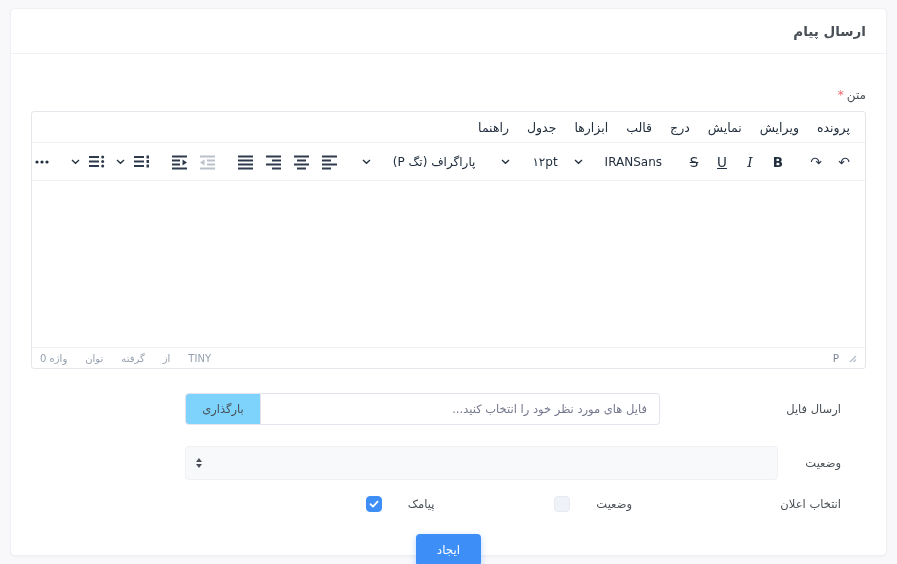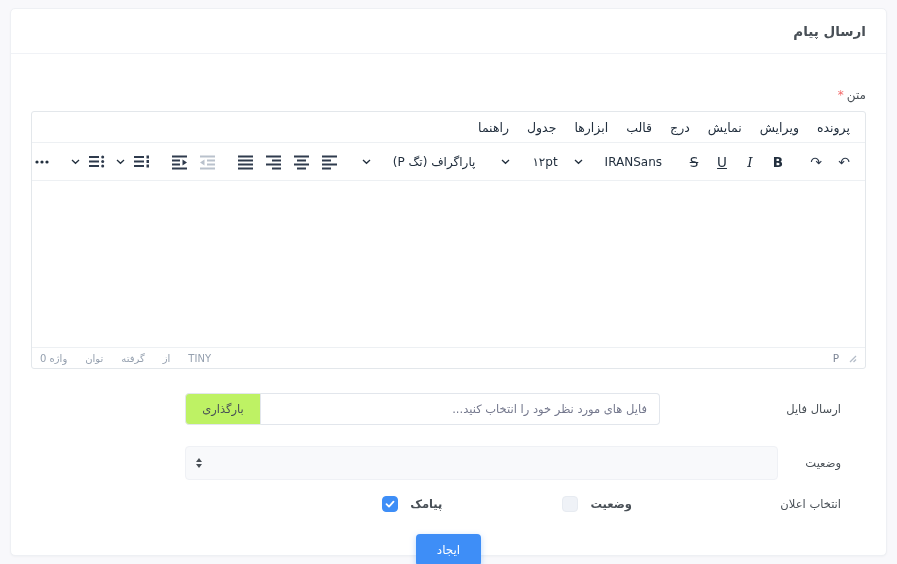--- a/index.html
+++ b/index.html
@@ -108,21 +108,21 @@
   .file-input {
     flex:1; height:32px;
     border:1px solid #e2e6ec; border-left:none;
     border-radius:0 4px 4px 0;
     padding:0 12px; font-size:11.5px; color:#495057;
     font-family:inherit; outline:none; background:#fff;
   }
   .file-input::placeholder { color:#74788d; opacity:1; }
   .upload-btn {
     width:76px; height:32px;
-    background:#bef264; color:#495057;
+    background:#7dd3fc; color:#495057;
     border:1px solid #e2e6ec;
     border-radius:4px 0 0 4px;
     font-size:11.5px; font-family:inherit; cursor:pointer;
   }
   .status-select {
     position:relative;
     width:100%; height:34px;
     background:#f8f9fb;
     border:1px solid #eff1f5;
     border-radius:4px;
@@ -131,21 +131,21 @@
   .updown-icon {
     position:absolute; left:10px; top:50%;
     transform:translateY(-50%);
     display:flex; flex-direction:column; gap:2px;
   }
   .updown-icon i { display:block; width:0; height:0; border-left:3.5px solid transparent; border-right:3.5px solid transparent; }
   .updown-icon .up   { border-bottom:4px solid #495057; }
   .updown-icon .down { border-top:4px solid #495057; }
 
   .notify-group { display:flex; align-items:center; padding-right:146px; gap:120px; }
-  .check-item { display:flex; align-items:center; gap:12px;font-weight:bold; }
+  .check-item { display:flex; align-items:center; gap:26px; }
   .check-label { font-size:11.5px; color:#495057; }
   .checkbox {
     width:16px; height:16px; border-radius:4px;
     background:#eff2f7; border:1px solid #e7ebf1;
     display:flex; align-items:center; justify-content:center;
     cursor:pointer;
   }
   .checkbox.checked { background:#3e8ef7; border-color:#3e8ef7; }
 
   .submit-row { text-align:center; margin-top:22px; }

